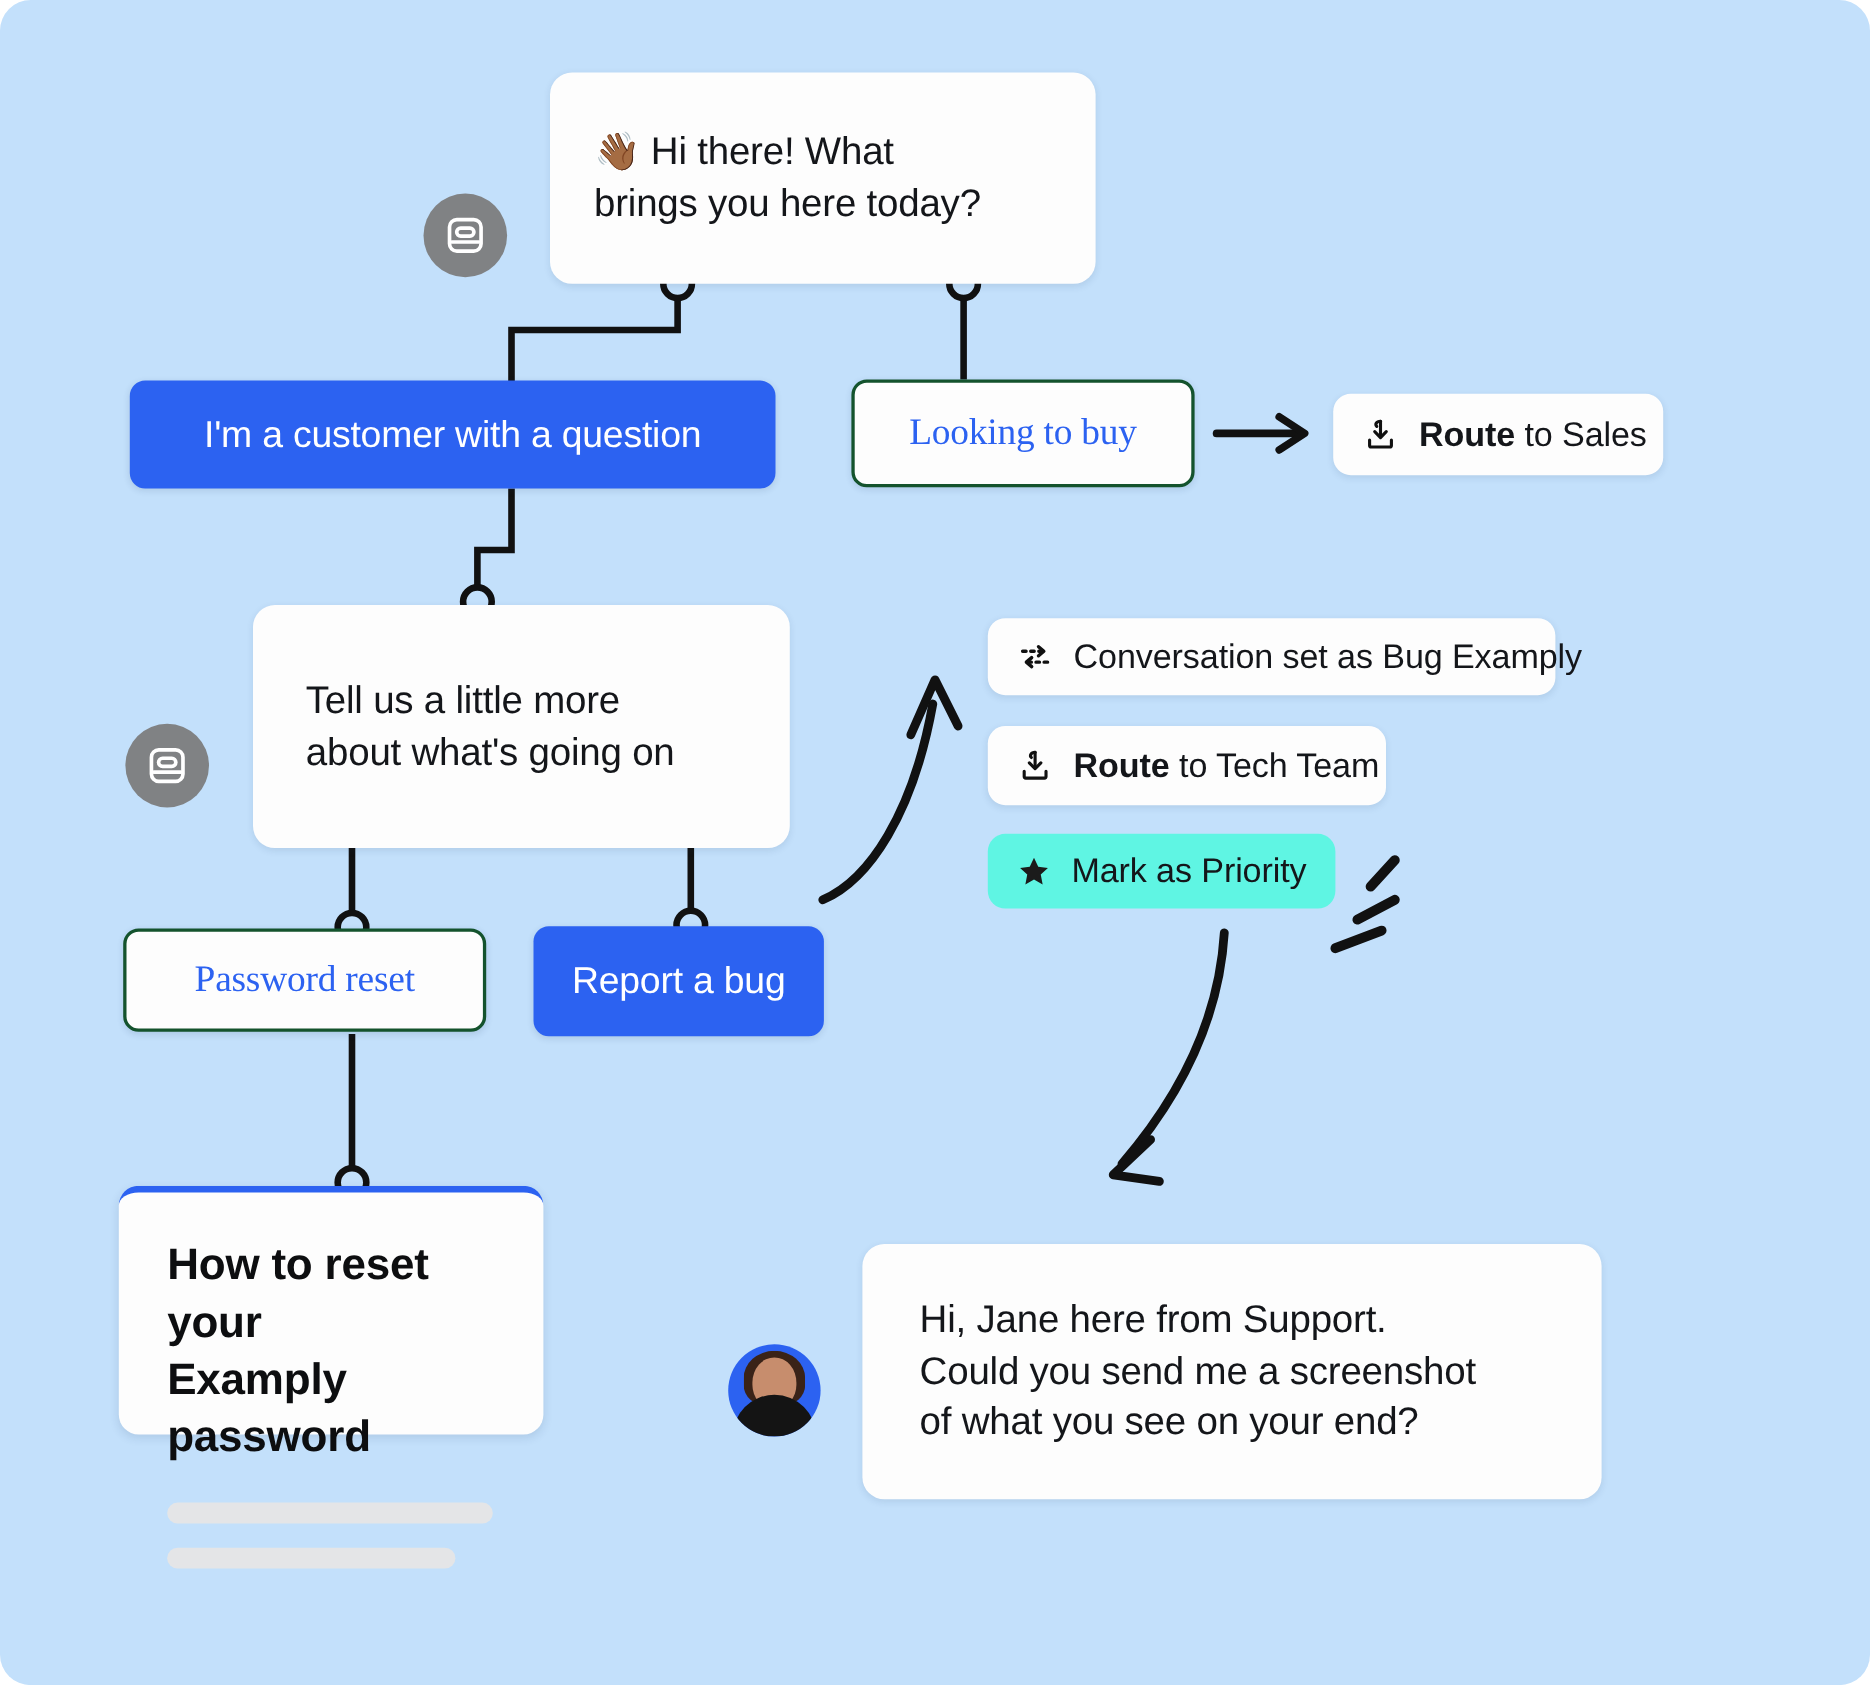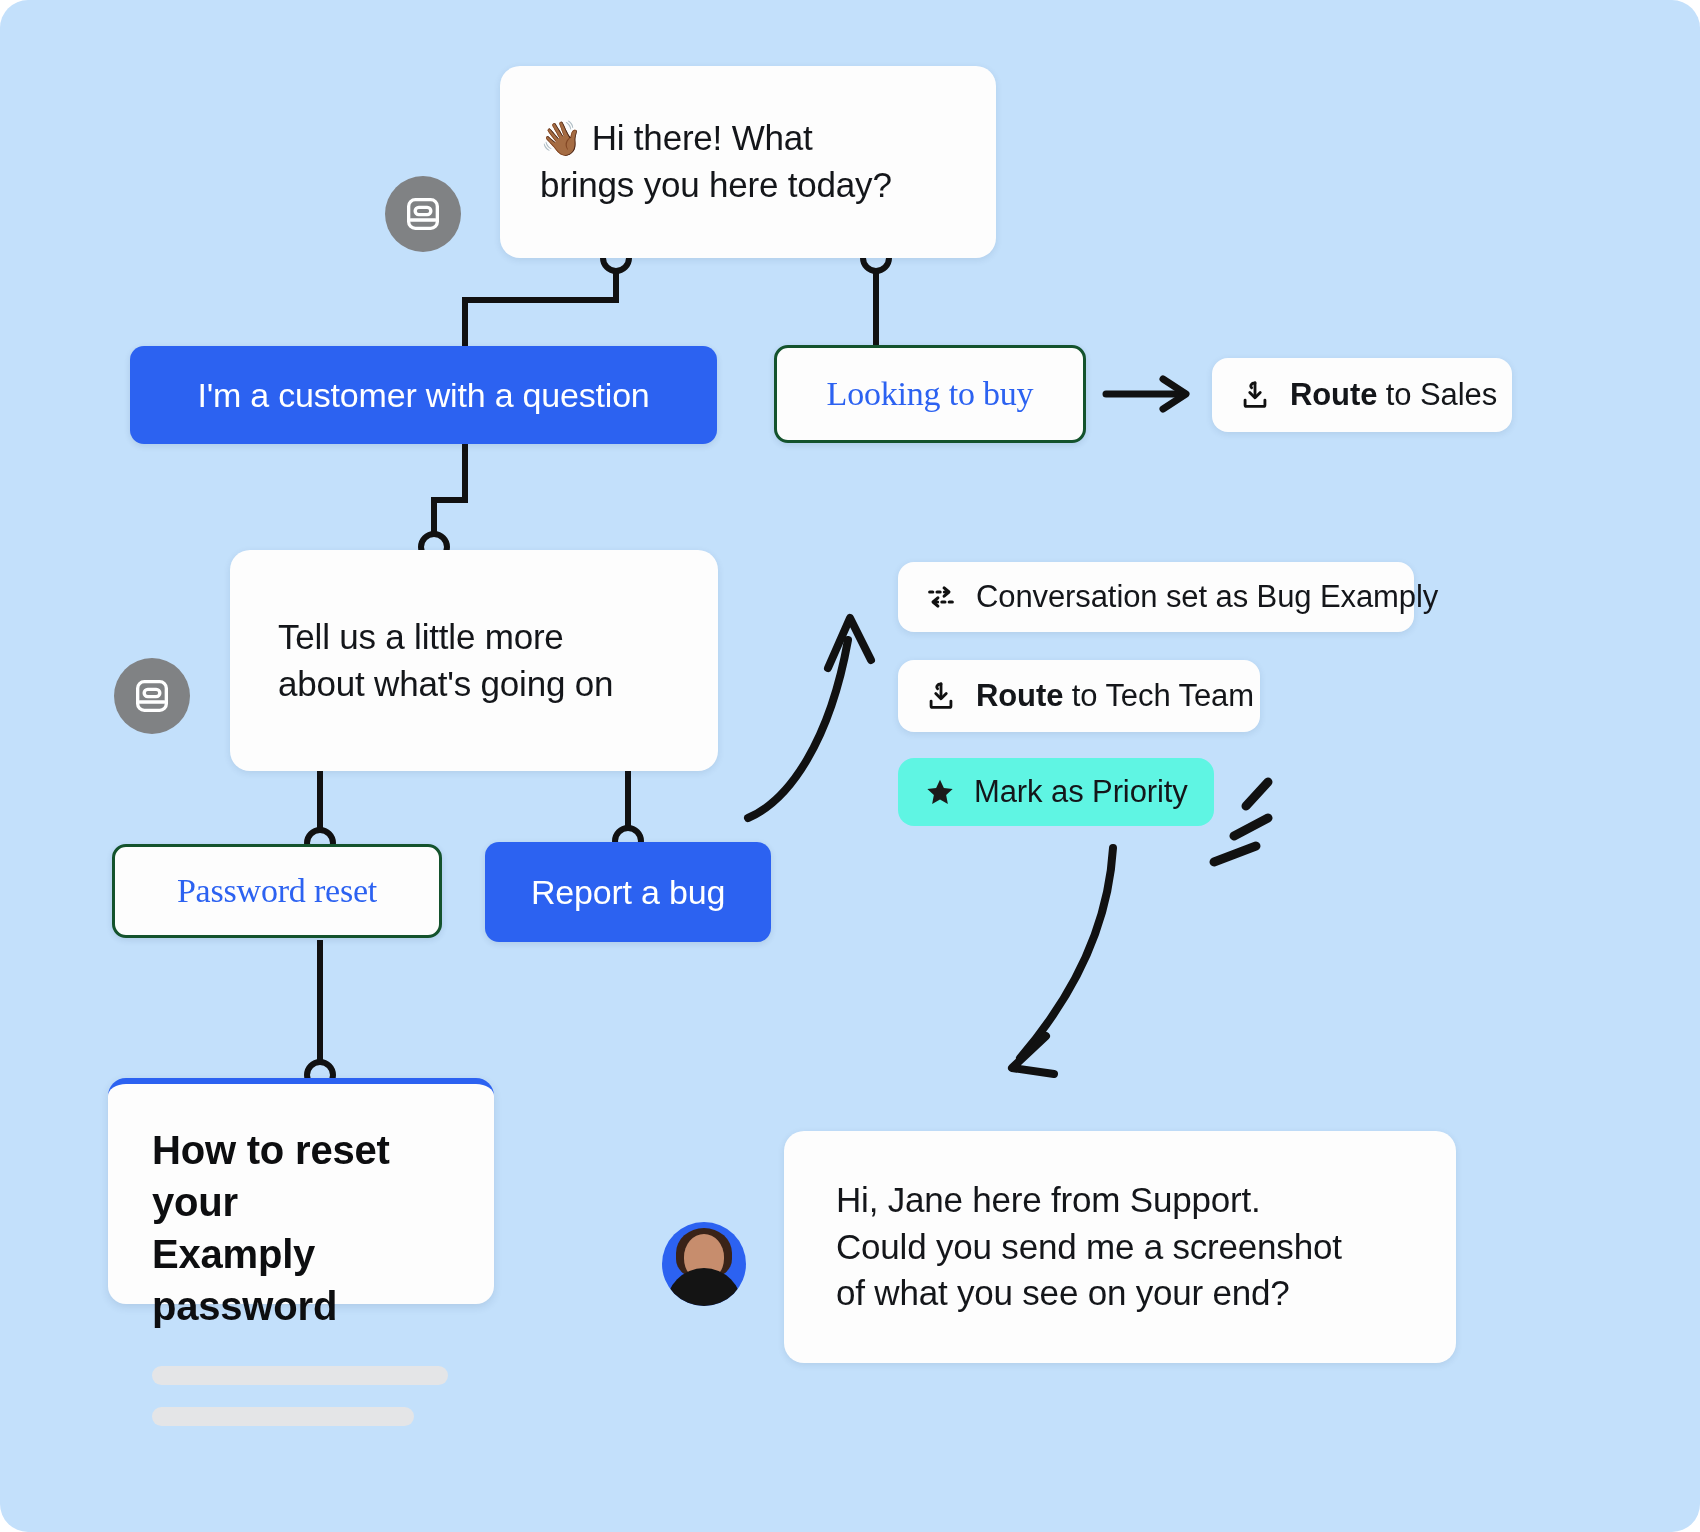--- a/index.html
+++ b/index.html
@@ -197,21 +197,21 @@
   </div>
 
   <div class="bot-avatar" style="left:385px; top:176px;">
     <svg width="40" height="40" viewBox="0 0 24 24">
       <rect x="3.4" y="3.4" width="17.2" height="17.2" rx="4" fill="none" stroke="#ffffff" stroke-width="2"></rect>
       <rect x="7.3" y="8" width="9.4" height="4.4" rx="2.2" fill="none" stroke="#ffffff" stroke-width="2"></rect>
       <path d="M4.6 15.6 H19.4" stroke="#ffffff" stroke-width="2" stroke-linecap="round"></path>
     </svg>
   </div>
 
-  <div class="opt filled" style="left:130px; top:346px; width:587px; height:98px;">I'm a customer with a question</div>
+  <div class="opt filled" style="left:118px; top:346px; width:587px; height:98px;">I'm a customer with a question</div>
 
   <div class="opt outline" style="left:774px; top:345px; width:312px; height:98px;">Looking to buy</div>
 
   <div class="chip" style="left:1212px; top:358px; width:300px; height:74px;">
     <span class="ico">
       <svg width="34" height="34" viewBox="0 0 24 24">
         <path d="M12 3.5 C12 8 12 10 12 13.4" stroke="#111111" stroke-width="2" fill="none" stroke-linecap="round"></path>
         <path d="M12 3.5 C9.2 3.5 8.4 5.6 9.6 6.8" stroke="#111111" stroke-width="2" fill="none" stroke-linecap="round"></path>
         <path d="M8.3 10.2 L12 14 L15.7 10.2" stroke="#111111" stroke-width="2" fill="none" stroke-linecap="round" stroke-linejoin="round"></path>
         <path d="M5 15.6 V19 a1 1 0 0 0 1 1 h12 a1 1 0 0 0 1 -1 v-3.4" stroke="#111111" stroke-width="2" fill="none" stroke-linecap="round"></path>
@@ -261,21 +261,21 @@
     <span class="ico">
       <svg width="32" height="32" viewBox="0 0 24 24">
         <path d="M12 2.8 L14.9 9.0 L21.5 9.8 L16.6 14.3 L17.9 21 L12 17.7 L6.1 21 L7.4 14.3 L2.5 9.8 L9.1 9.0 Z" fill="#1b1b1b"></path>
       </svg>
     </span>
     <span><b></b><span>Mark as Priority</span></span>
   </div>
 
   <div class="opt outline" style="left:112px; top:844px; width:330px; height:94px;">Password reset</div>
 
-  <div class="opt filled" style="left:485px; top:842px; width:286px; height:100px;">Report a bug</div>
+  <div class="opt filled" style="left:485px; top:842px; width:264px; height:100px;">Report a bug</div>
 
   <div class="article" style="left:108px; top:1078px; width:386px; height:226px;">
     <div class="article-title">How to reset your
 Examply password</div>
     <div class="skel" style="width:296px;"></div>
     <div class="skel" style="width:262px; margin-top:22px;"></div>
   </div>
 
   <div class="bubble" style="left:784px; top:1131px; width:672px; height:232px; display:flex; align-items:center; padding:0 52px;">
     <div class="bubble-text">Hi, Jane here from Support.

